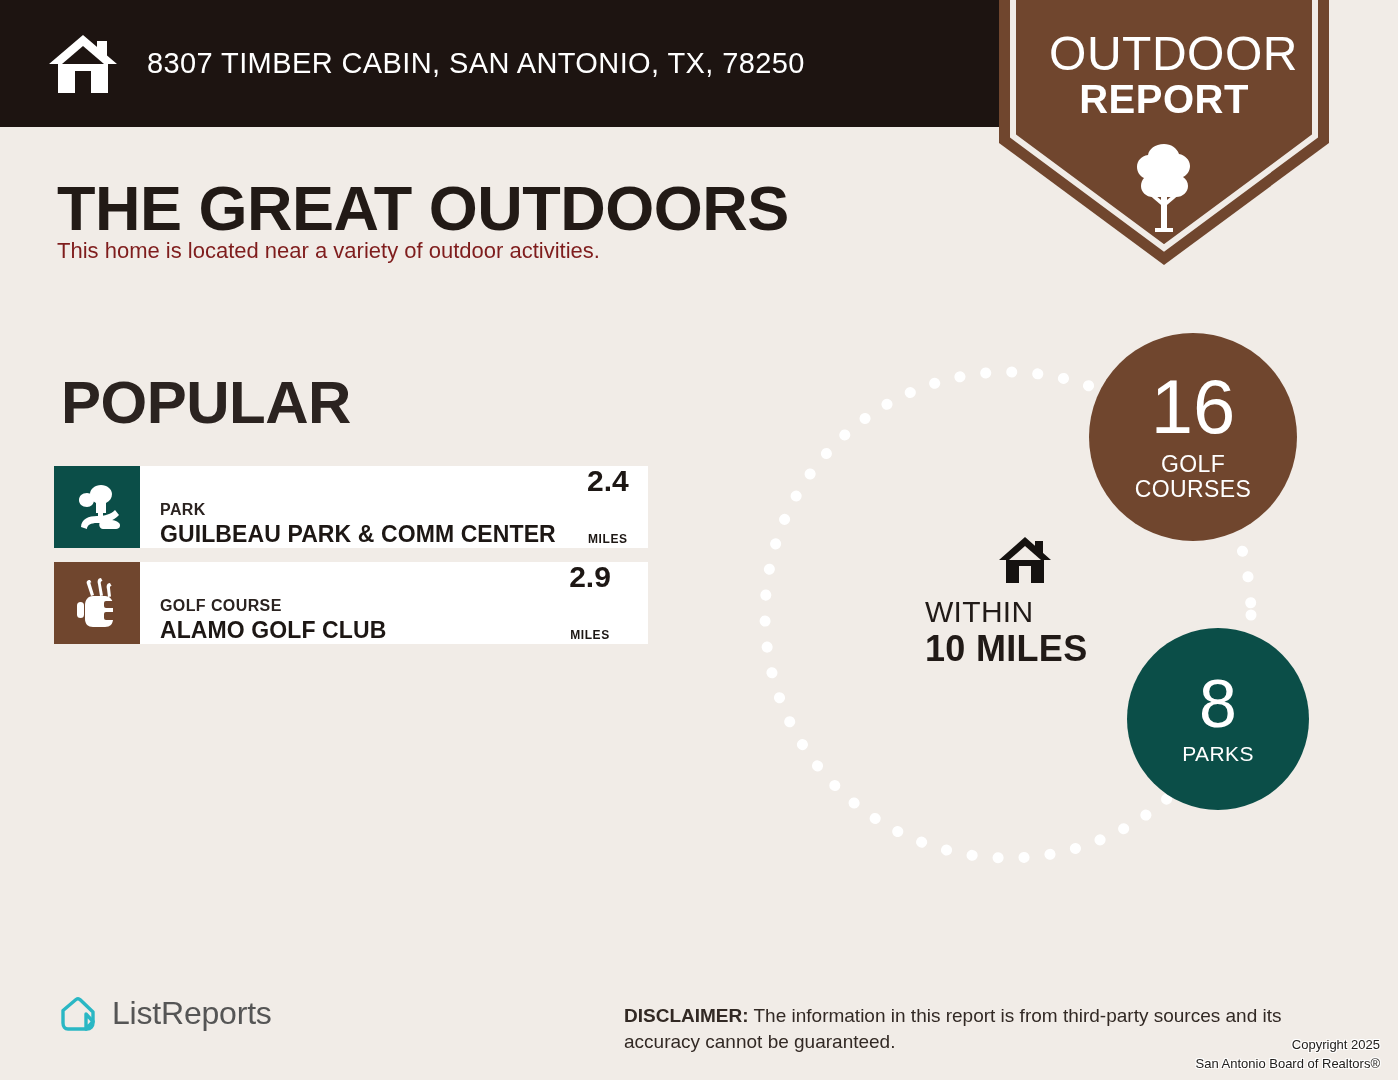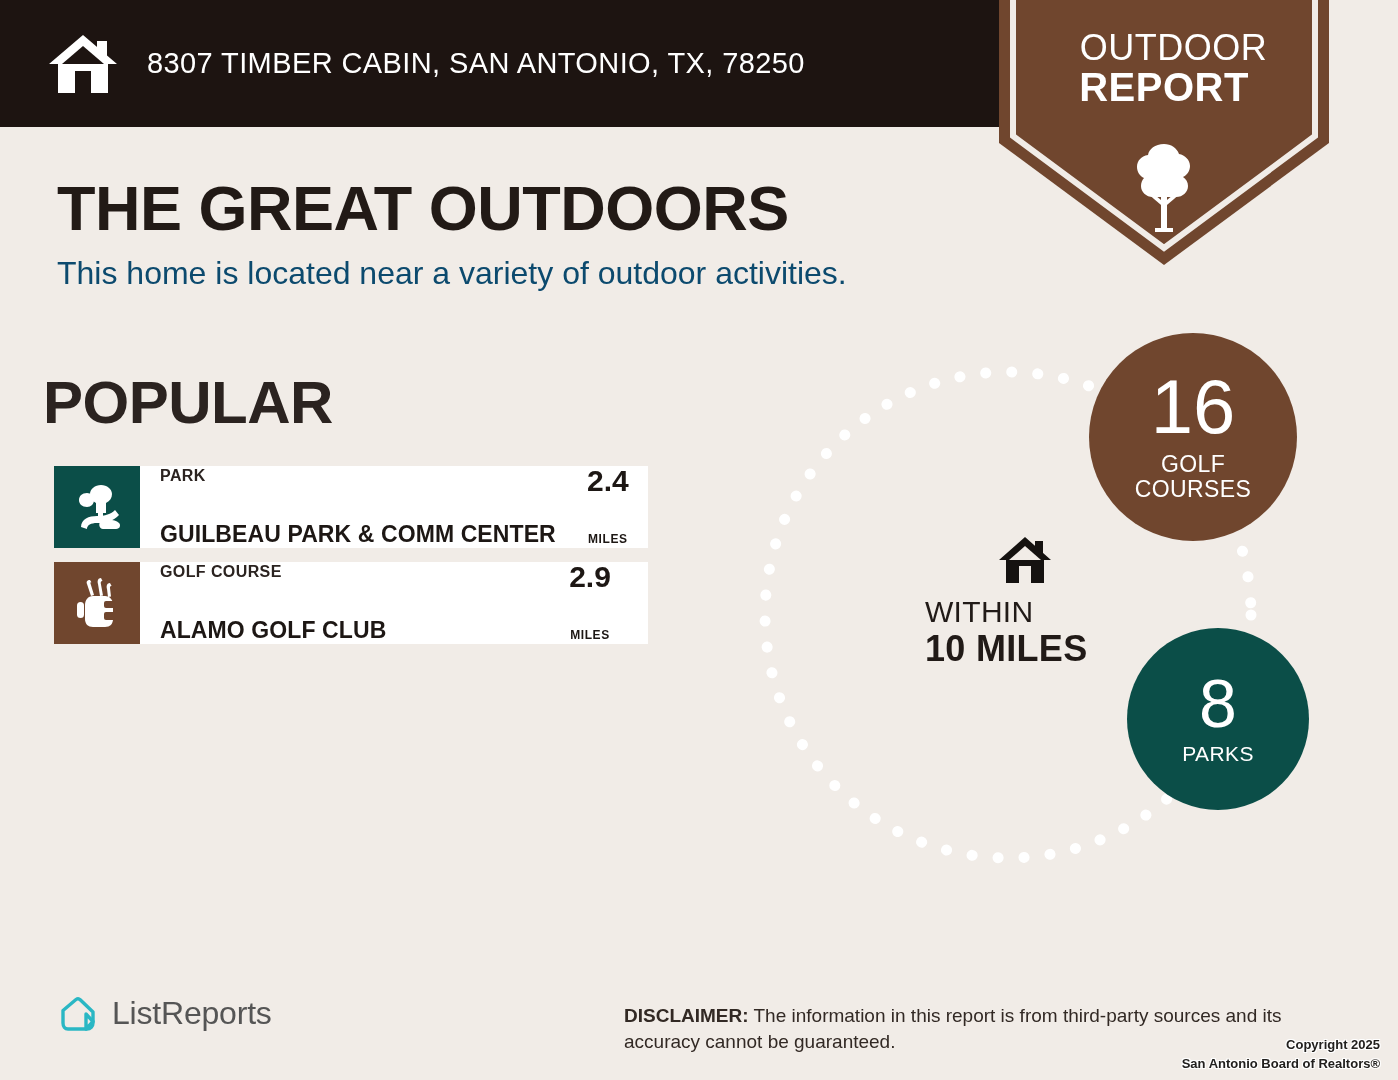--- a/index.html
+++ b/index.html
@@ -53,46 +53,46 @@
   .badge svg { display: block; }
   .badge-text {
     position: absolute;
     left: 0; top: 30px;
     width: 330px;
     text-align: center;
     color: #ffffff;
     line-height: 1.02;
     pointer-events: none;
   }
-  .badge-line1 { font-size: 36px; font-weight: 400; letter-spacing: 0.5px; display:block;padding-left:19px; }
+  .badge-line1 { font-size: 48px; font-weight: 400; letter-spacing: 0.5px; display:block;padding-left:19px; }
   .badge-line2 { font-size: 40px; font-weight: 700; letter-spacing: 0.5px; display:block; }
 
   
   .title-main {
     position: absolute;
     left: 57px;
     top: 172px;
     font-size: 63px;
     font-weight: 700;
     color: #221a16;
     letter-spacing: -0.5px;
     margin: 0;
   }
   .title-sub {
     position: absolute;
     left: 57px;
-    top: 255px;
-    font-size: 32px;
-    color: #0c4a6e;
+    top: 238px;
+    font-size: 22px;
+    color: #7f1d1d;
     font-weight: 400;
     margin: 0;
   }
   .section-title {
     position: absolute;
-    left: 43px;
+    left: 61px;
     top: 368px;
     font-size: 60px;
     font-weight: 700;
     color: #2b2320;
     letter-spacing: -0.5px;
     margin: 0;
   }
 
   
   .popular-list {
@@ -114,23 +114,22 @@
     flex: 0 0 auto;
     display: flex;
     align-items: center;
     justify-content: center;
   }
   .row-icon-box svg { display:block; }
   .row-text {
     flex: 1 1 auto;
     display: flex;
     flex-direction: column;
-    justify-content: space-between;
+    justify-content: flex-end;
     padding-left: 20px;
-    gap: 6px;
   }
   .row-category {
     font-size: 16px;
     font-weight: 700;
     color: #2b2320;
     letter-spacing: 0.4px;
     line-height: 1.25;
   }
   .row-name {
     font-size: 23px;
@@ -263,21 +262,21 @@
     color: #322924;
     line-height: 1.35;
   }
   .disclaimer b { font-weight: 700; }
   .copyright {
     position: absolute;
     right: 18px;
     bottom: 6px;
     text-align: right;
     font-size: 13px;
-    font-weight: 700;
+    font-weight: 400;
     color: #22201e;
     line-height: 1.45;
     text-shadow: 1px 1px 0 #ffffff, -1px -1px 0 #ffffff, 1px -1px 0 #ffffff, -1px 1px 0 #ffffff;
   }
 </style>
 </head>
 <body>
 
 <div class="header-bar">
   <svg class="header-home-icon" viewBox="0 0 72 62" aria-hidden="true">

